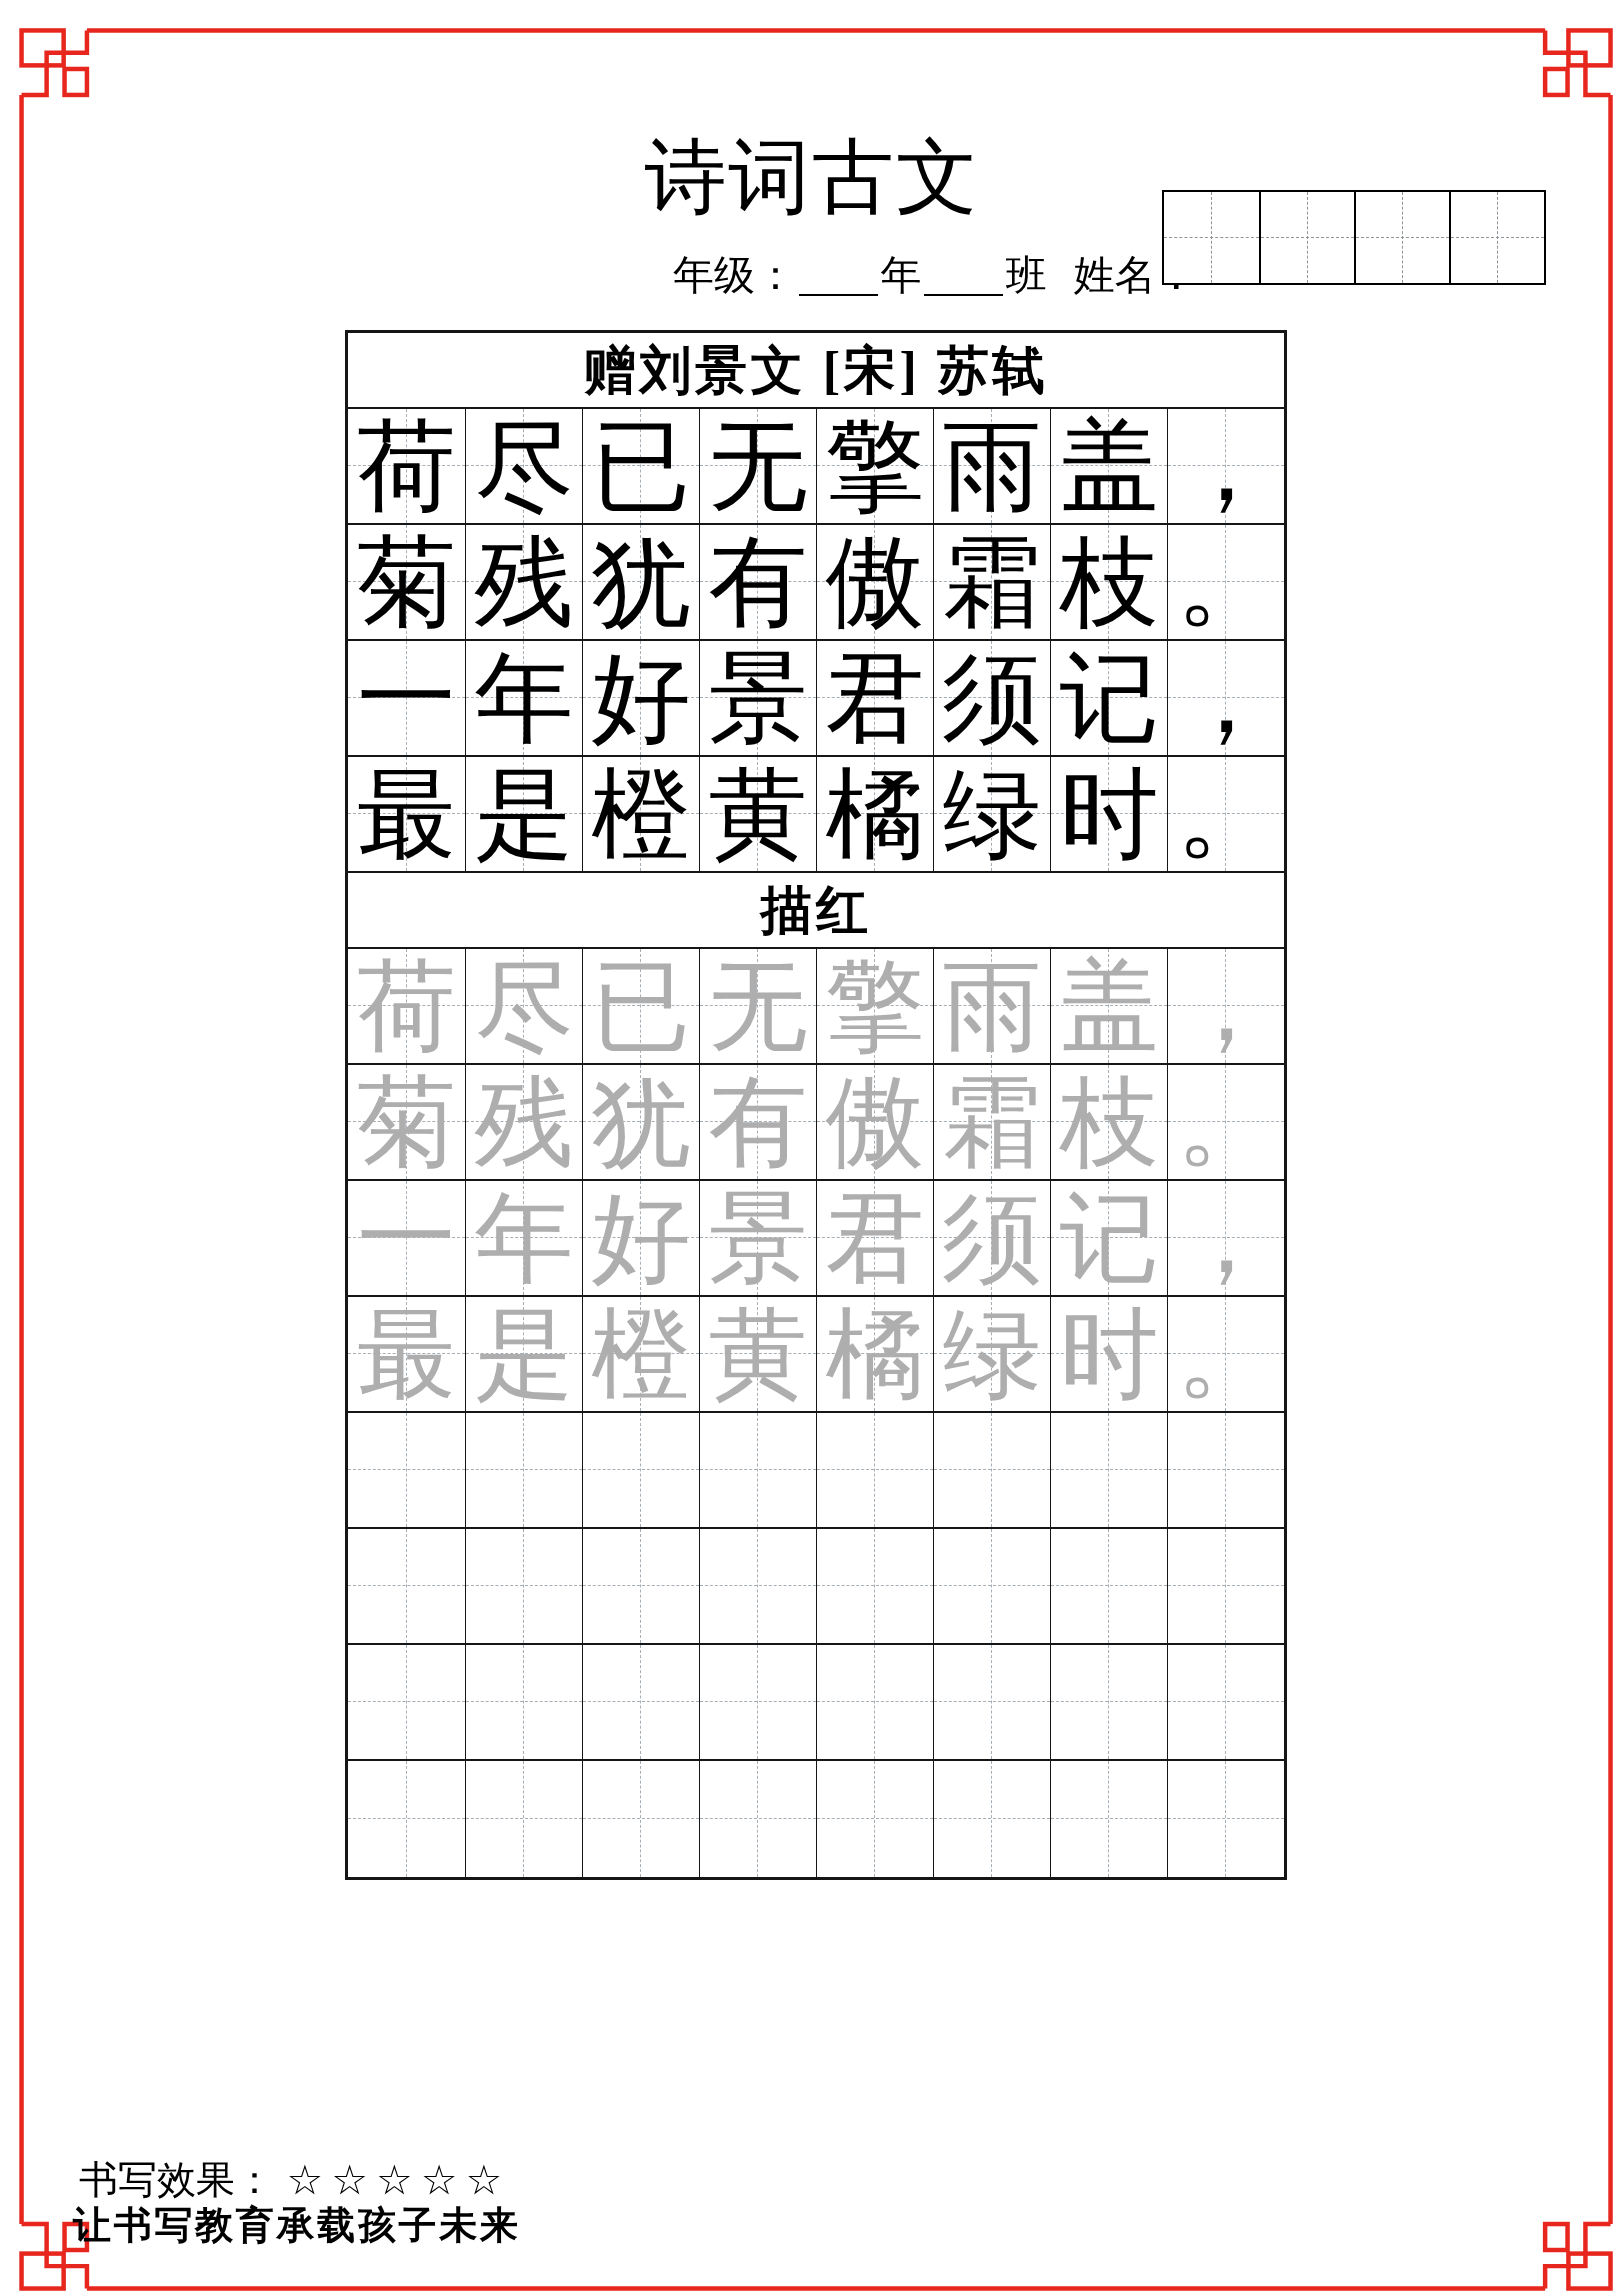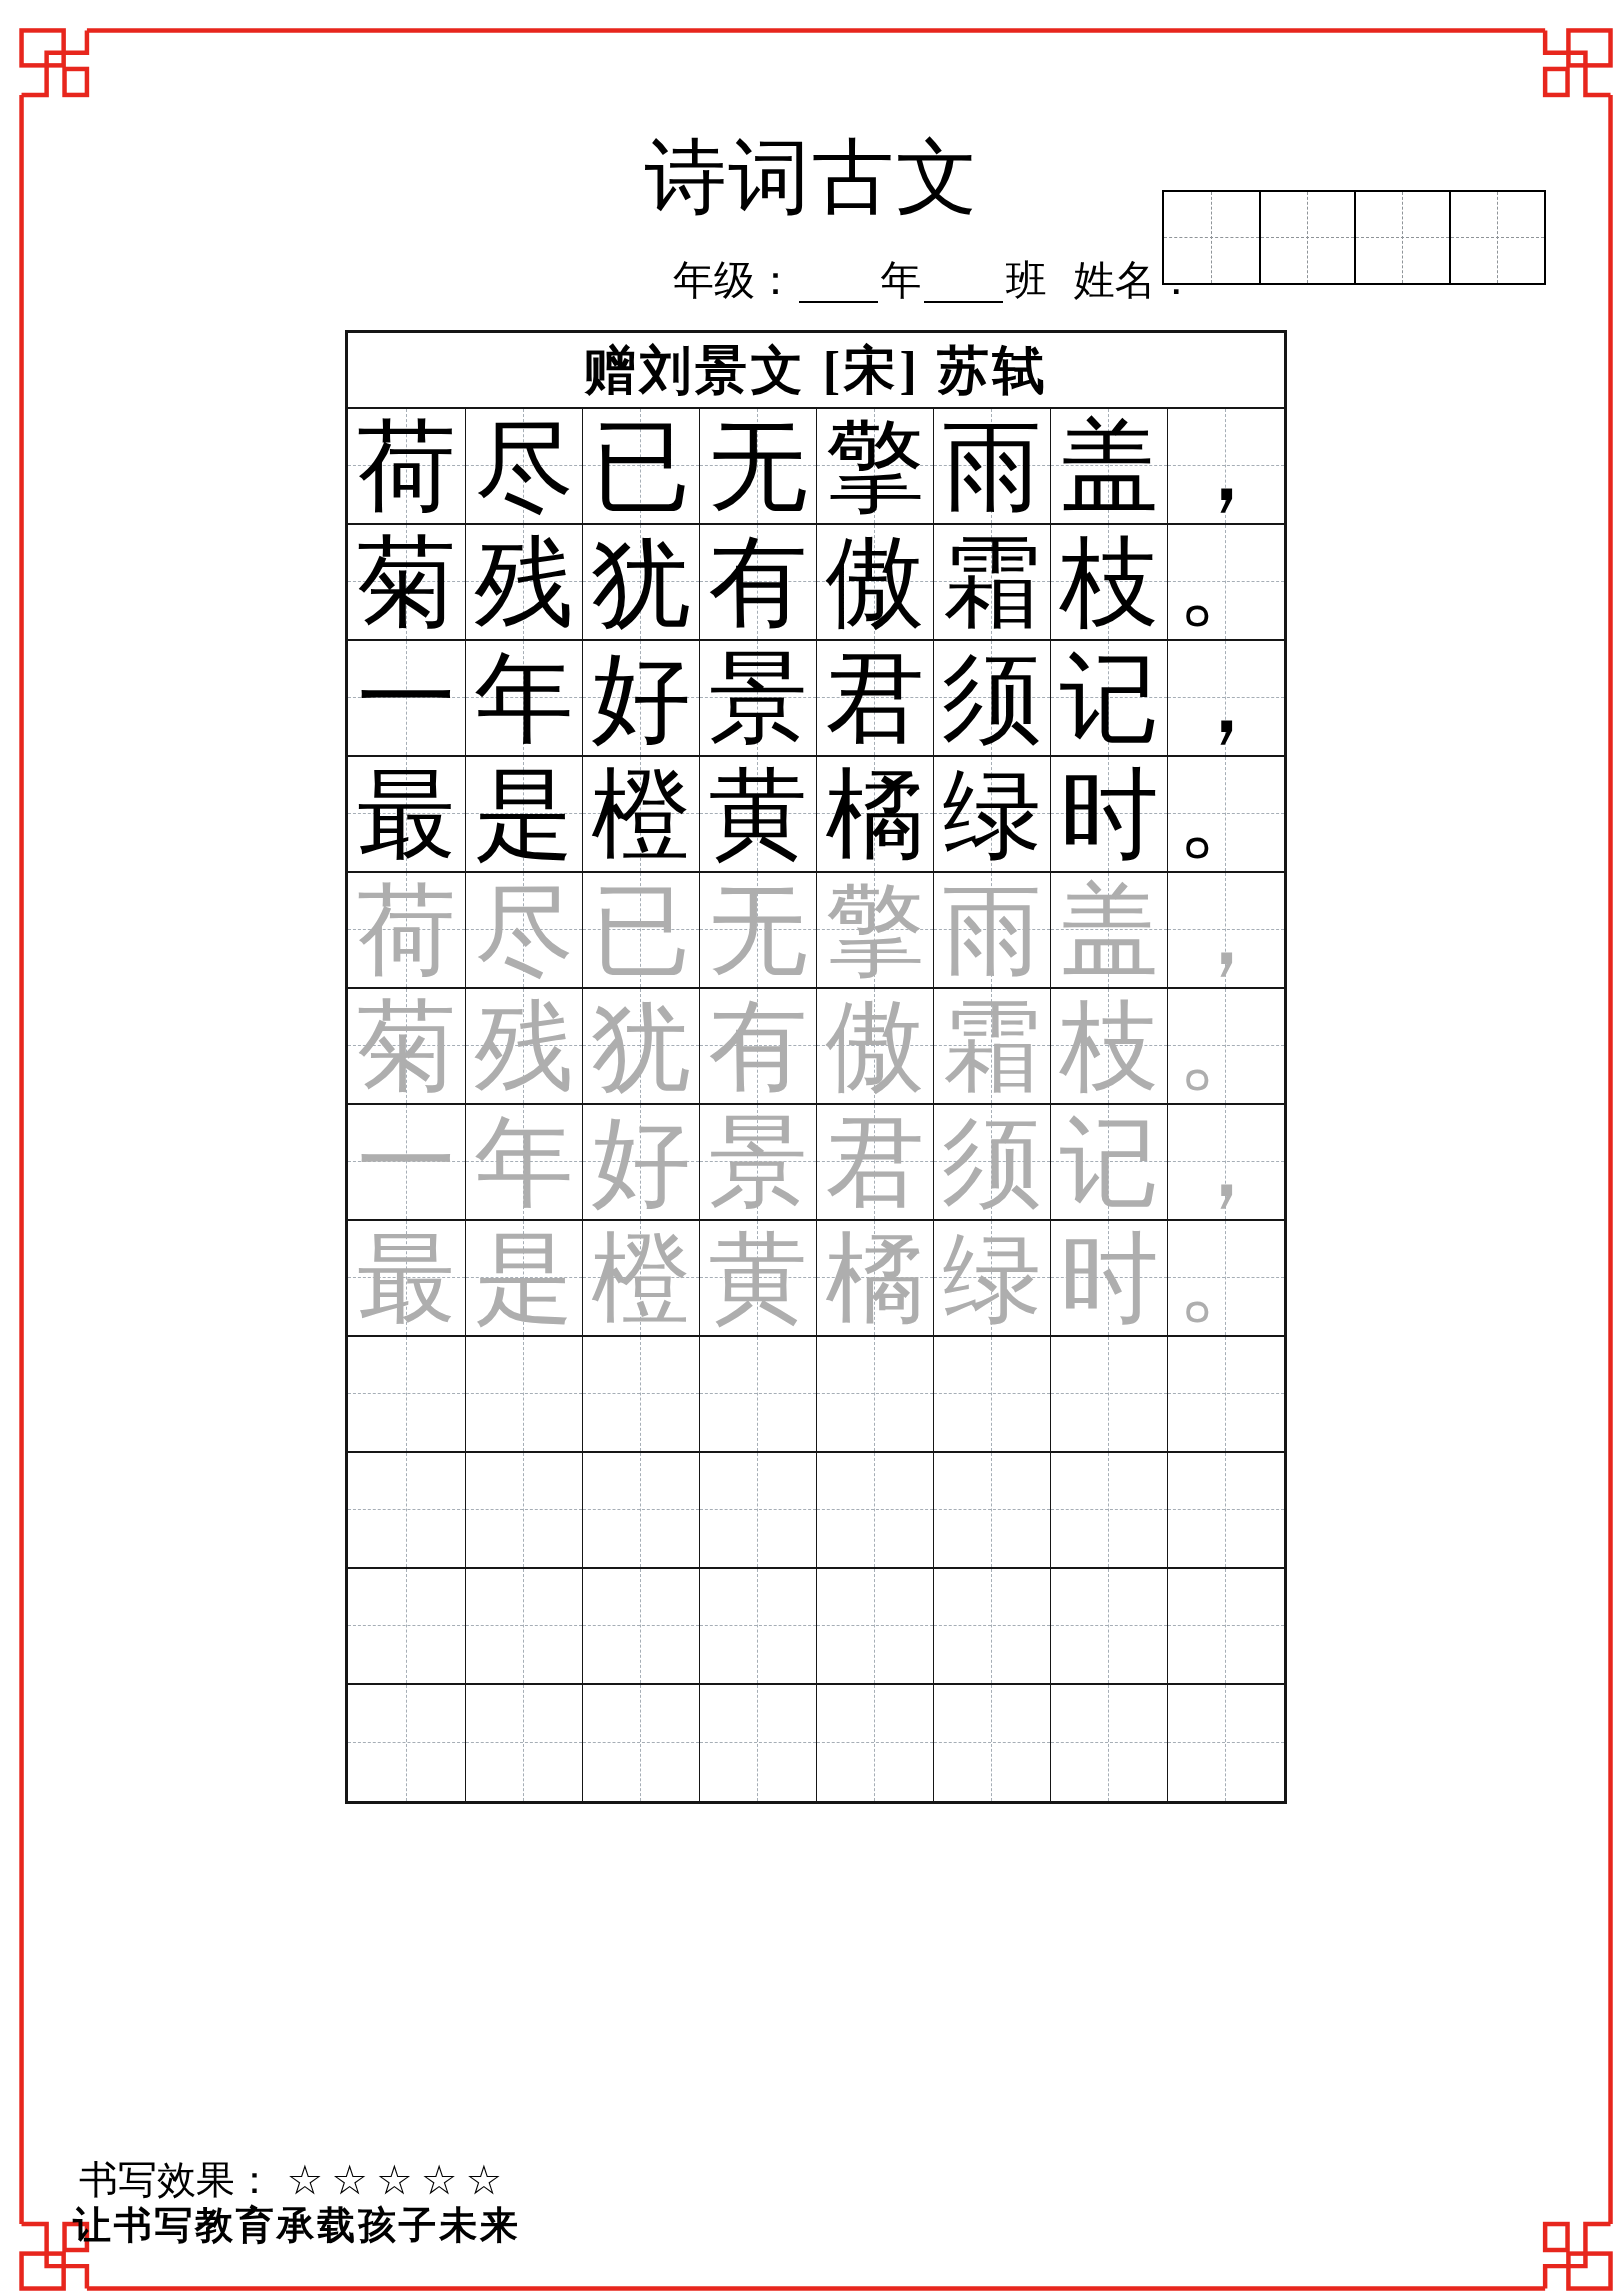--- a/index.html
+++ b/index.html
@@ -17,21 +17,21 @@
   }
   .frame-svg{position:absolute;left:0;top:0;width:1624px;height:2293px;}
 
   .page-title{
     position:absolute;left:0;right:0;top:133px;text-align:center;
     font-size:82px;font-weight:normal;letter-spacing:1.8px;line-height:1.1;
   }
 
   .info-line{
     position:absolute;left:673px;top:253px;height:50px;
-    display:flex;align-items:flex-end;font-size:41px;line-height:1.1;white-space:nowrap;
+    display:flex;align-items:flex-start;font-size:41px;line-height:1.1;white-space:nowrap;
   }
   .info-line .blank{
     display:inline-block;width:79px;height:43px;border-bottom:2.7px solid #000;margin:0 2.7px;
   }
   .info-line .name-label{margin-left:27px;}
 
   .name-grid{
     position:absolute;left:1162px;top:190px;height:95px;
     display:grid;grid-template-columns:repeat(4,95px);
     border:2.7px solid #000;background:#fff;
@@ -230,20 +230,21 @@
           <span class="ch">绿</span>
         </div>
         <div class="cell">
           <span class="ch">时</span>
         </div>
         <div class="cell">
           <span class="ch">。</span>
         </div>
       </div>
     </div>
+  <div class="sec-header">描红</div>
   <div class="rows-wrap" id="traceRows">
       <div class="char-row row-trace">
         <div class="cell">
           <span class="ch">荷</span>
         </div>
         <div class="cell">
           <span class="ch">尽</span>
         </div>
         <div class="cell">
           <span class="ch">已</span>

